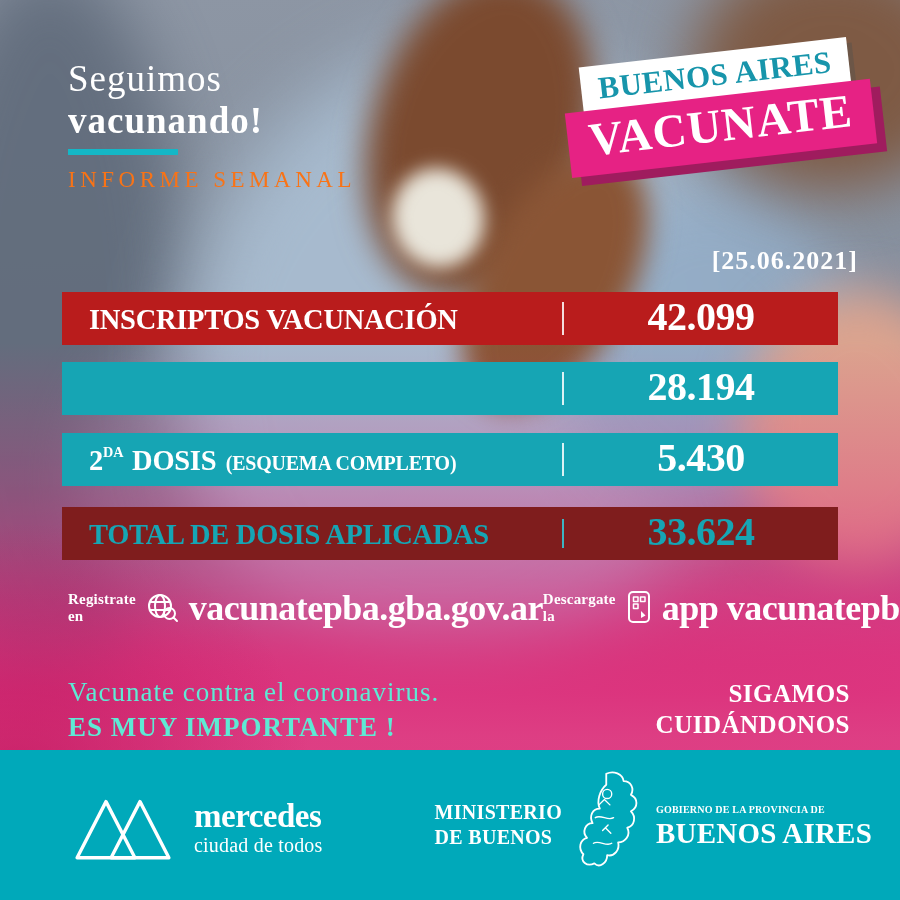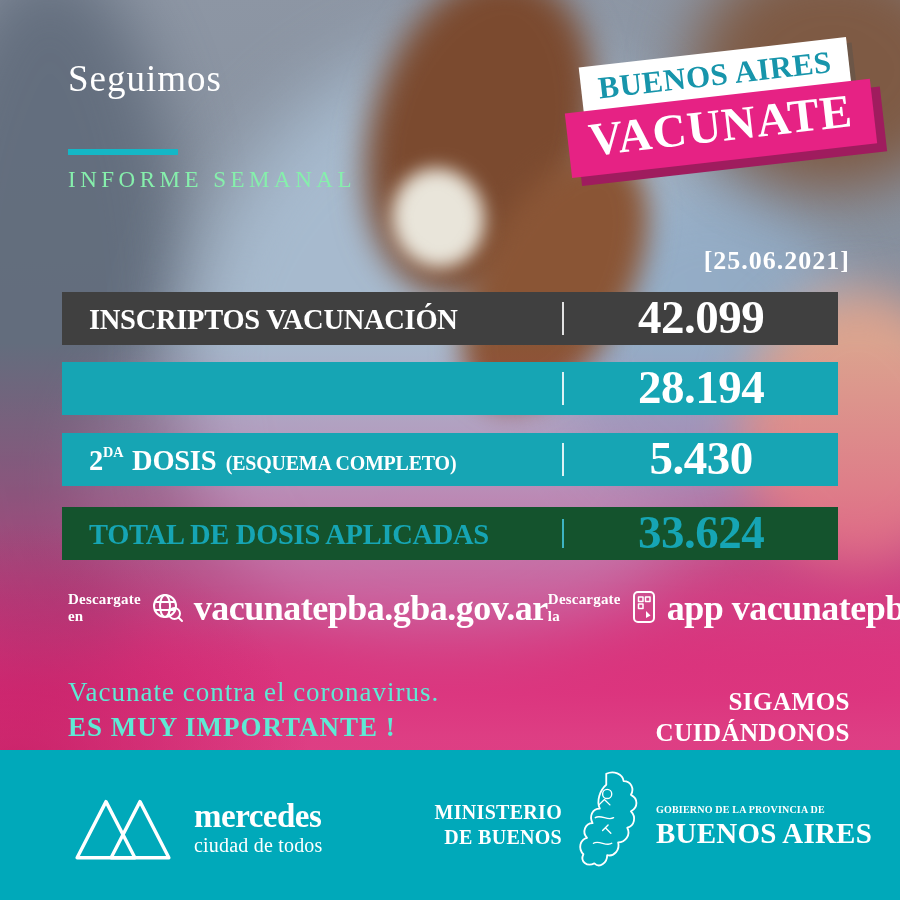--- a/index.html
+++ b/index.html
@@ -22,57 +22,57 @@
   .b-warmtr{right:-60px;top:-50px;width:280px;height:240px;background:#7e5a44;filter:blur(30px);}
   .b-facer{right:-60px;top:290px;width:230px;height:280px;background:#dba38e;filter:blur(24px);}
   .b-table{left:-20px;top:640px;width:940px;height:130px;background:#b53f63;filter:blur(28px);opacity:.55;}
   .overlay{position:absolute;inset:0;background:linear-gradient(180deg,rgba(230,30,124,0) 38%,rgba(230,30,124,.28) 54%,rgba(227,38,125,.60) 67%,rgba(224,50,128,.86) 77%,rgba(222,62,132,.97) 82%,rgba(222,64,133,1) 100%);}
   .overlay2{position:absolute;inset:0;background:radial-gradient(ellipse 420px 360px at 2% 86%,rgba(186,12,84,.55),rgba(186,12,84,0) 70%);}
   
   .title-block{position:absolute;left:68px;top:58px;color:#fff;}
   .t1{font-size:37px;font-weight:500;line-height:42px;letter-spacing:1px;}
   .t2{font-size:37px;font-weight:800;line-height:42px;letter-spacing:1px;}
   .underline{position:absolute;left:68px;top:149px;width:110px;height:6px;background:#14b7c6;}
-  .subtitle{position:absolute;left:68px;top:167px;color:#86efac;font-size:23px;font-weight:500;letter-spacing:4.5px;white-space:nowrap;}
+  .subtitle{position:absolute;left:68px;top:167px;color:#f97316;font-size:23px;font-weight:500;letter-spacing:4.5px;white-space:nowrap;}
   .badge{position:absolute;top:52px;right:40px;transform:rotate(-6.5deg);display:flex;flex-direction:column;align-items:center;}
   .badge-top{background:#fff;color:#1795ab;font-size:31px;font-weight:800;letter-spacing:.5px;padding:5px 17px 7px;box-shadow:5px 6px 0 rgba(30,70,90,.18);white-space:nowrap;}
   .badge-bottom{background:#e62284;color:#fff;font-size:47px;font-weight:800;letter-spacing:1px;padding:2px 21px 9px;margin-top:-4px;box-shadow:9px 9px 0 #9f1c5e;white-space:nowrap;}
-  .date{position:absolute;right:62px;top:246px;color:#fff;font-size:26px;font-weight:700;letter-spacing:1px;}
+  .date{position:absolute;right:54px;top:246px;color:#fff;font-size:26px;font-weight:700;letter-spacing:1px;}
   
   .row{position:absolute;left:62px;width:776px;height:53px;}
-  .row.pink{background:#404040;}
+  .row.pink{background:#b91c1c;}
   .row.teal{background:#16a5b4;}
-  .row.white{background:#14532d;}
+  .row.white{background:#7f1d1d;}
   .row .label{position:absolute;left:27px;top:0;bottom:0;display:flex;align-items:center;color:#fff;white-space:nowrap;}
   .lbl-main{font-size:30px;font-weight:800;letter-spacing:-.3px;transform:scaleX(.95);transform-origin:left center;display:inline-block;}
   .lbl-main .sp{margin-left:9px;}
   .lbl-main sup{font-size:15px;font-weight:800;position:relative;top:-2px;letter-spacing:0;}
   .lbl-main .note{font-size:21px;font-weight:700;margin-left:10px;letter-spacing:-.2px;}
   .row .divider{position:absolute;left:500px;top:10px;bottom:10px;width:2px;background:rgba(255,255,255,.85);}
-  .row .value{position:absolute;left:502px;right:0;top:0;bottom:4px;display:flex;align-items:center;justify-content:center;color:#fff;font-size:47px;font-weight:800;letter-spacing:-.5px;}
+  .row .value{position:absolute;left:502px;right:0;top:0;bottom:4px;display:flex;align-items:center;justify-content:center;color:#fff;font-size:40px;font-weight:800;letter-spacing:-.5px;}
   .row.white .label,.row.white .value{color:#16a5b4;}
   .row.white .divider{background:#3db4c2;top:12px;bottom:12px;}
   
   .links{position:absolute;left:68px;right:55px;top:584px;height:48px;display:flex;align-items:center;justify-content:space-between;color:#fff;}
   .linkgrp{display:flex;align-items:center;gap:10px;}
   .small-label{font-size:15px;font-weight:600;letter-spacing:.2px;}
   .url{font-size:36px;font-weight:800;letter-spacing:-.5px;white-space:nowrap;}
   .icon{display:inline-flex;align-items:center;justify-content:center;}
   
   .msg{position:absolute;left:68px;top:675px;color:#5eead4;}
   .msg .m1{font-size:27px;font-weight:500;letter-spacing:1px;line-height:35px;}
   .msg .m2{font-size:27px;font-weight:800;letter-spacing:1px;line-height:35px;}
-  .slogan{position:absolute;right:62px;top:678px;color:#fff;text-align:right;font-size:25px;font-weight:800;letter-spacing:.5px;line-height:31px;margin-top:8px;}
+  .slogan{position:absolute;right:62px;top:678px;color:#fff;text-align:right;font-size:25px;font-weight:800;letter-spacing:.5px;line-height:31px;}
   
   .footer{position:absolute;left:0;right:0;bottom:0;height:150px;background:#00a9ba;color:#fff;}
   .mercedes{position:absolute;left:72px;top:32px;display:flex;align-items:center;gap:20px;}
   .merc-name{font-size:33px;font-weight:800;line-height:34px;letter-spacing:-.5px;}
   .merc-tag{font-size:20px;font-weight:400;line-height:24px;letter-spacing:.2px;}
   .gov-group{position:absolute;right:40px;top:14px;display:flex;align-items:center;gap:15px;height:122px;}
-  .ministry{text-align:right;font-size:20px;font-weight:700;line-height:25px;letter-spacing:.3px;}
+  .ministry{font-size:20px;font-weight:700;line-height:25px;letter-spacing:.3px;}
   .gov-text .g1{font-size:10px;font-weight:700;letter-spacing:.2px;line-height:16px;}
   .gov-text .g2{font-size:29px;font-weight:800;letter-spacing:.2px;line-height:31px;}
 </style>
 </head>
 <body>
 
 <div class="canvas">
 
   <div class="photo">
     <div class="blob b-darkleft"></div>
@@ -84,20 +84,21 @@
     <div class="blob b-mask"></div>
     <div class="blob b-warmtr"></div>
     <div class="blob b-facer"></div>
     <div class="blob b-table"></div>
   </div>
   <div class="overlay"></div>
   <div class="overlay2"></div>
 
   <header class="title-block">
     <div class="t1">Seguimos</div>
+    <div class="t2">vacunando!</div>
   </header>
   <div class="underline"></div>
   <div class="subtitle">INFORME SEMANAL</div>
 
   <div class="badge">
     <div class="badge-top">BUENOS AIRES</div>
     <div class="badge-bottom">VACUNATE</div>
   </div>
 
   <div class="date">[25.06.2021]</div>
@@ -126,21 +127,21 @@
   <div class="row white" style="top:507px">
     <div class="label">
       <span class="lbl-main">TOTAL DE DOSIS APLICADAS</span>
     </div>
     <div class="divider"></div>
     <div class="value">33.624</div>
   </div>
 
   <div class="links">
     <div class="linkgrp">
-      <span class="small-label">Descargate en</span>
+      <span class="small-label">Registrate en</span>
       <span class="icon">
         <svg width="33" height="33" viewBox="0 0 33 33" fill="none" stroke="#ffffff" stroke-width="2" stroke-linecap="round">
           <circle cx="14" cy="14" r="11"></circle>
           <ellipse cx="14" cy="14" rx="5" ry="11"></ellipse>
           <path d="M3.8 10 H24.2 M3.8 18 H24.2"></path>
           <circle cx="23.5" cy="21.5" r="5.5"></circle>
           <path d="M27.5 25.5 L31 29"></path>
         </svg>
       </span>
       <span class="url">vacunatepba.gba.gov.ar</span>

